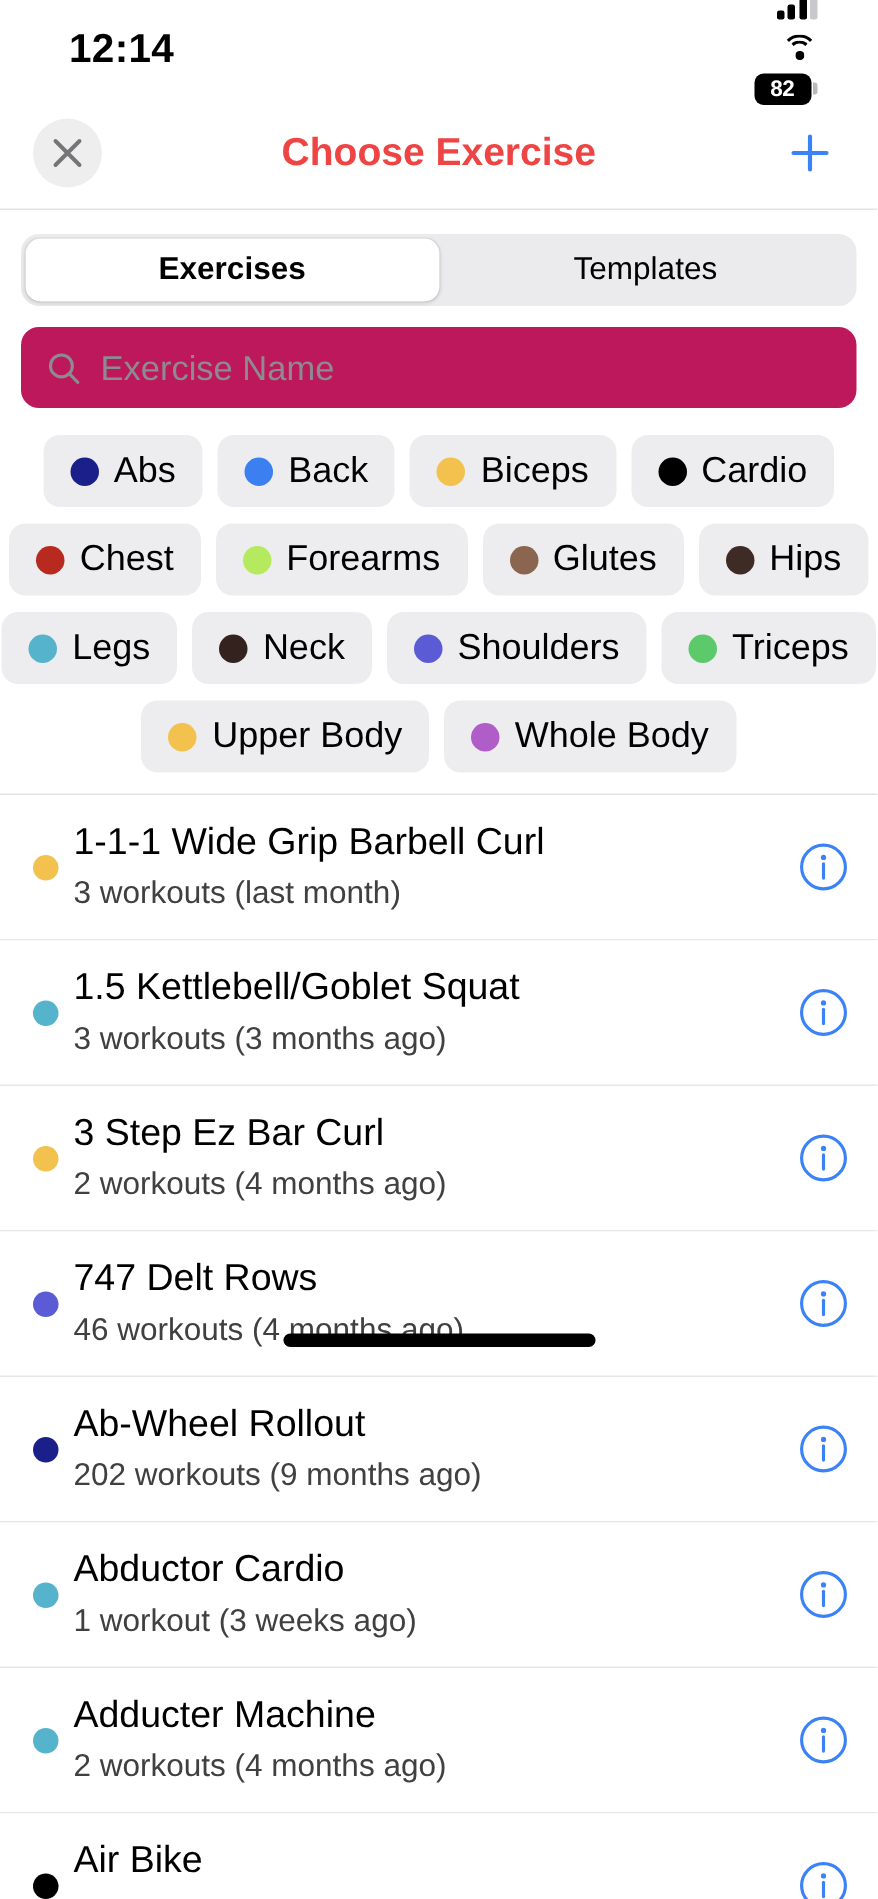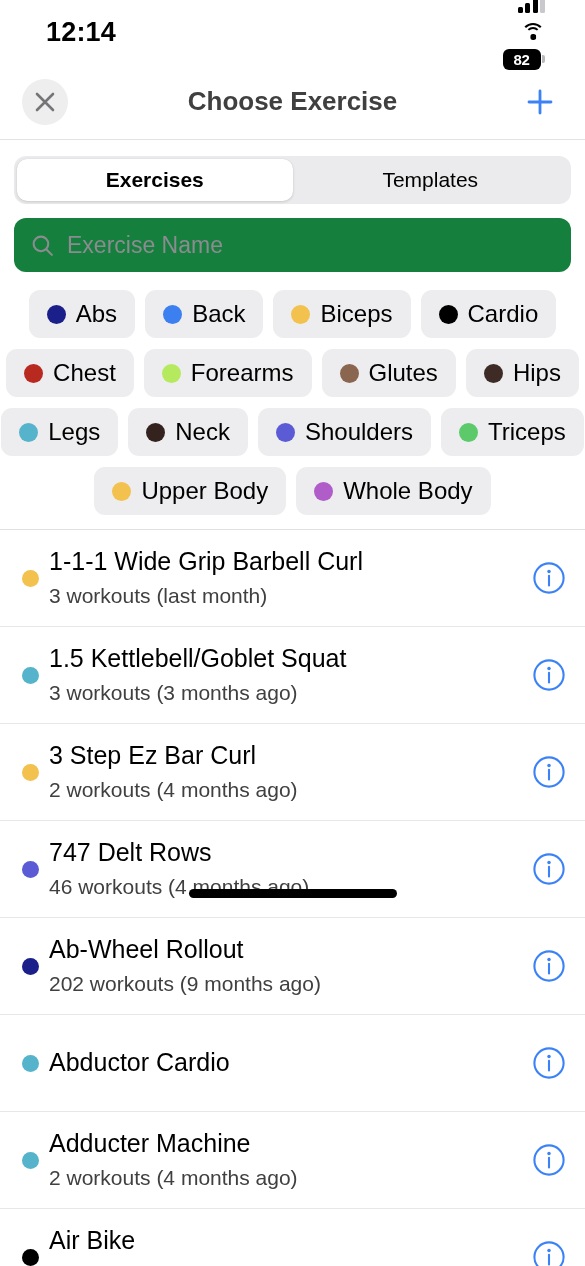--- a/index.html
+++ b/index.html
@@ -52,21 +52,21 @@
     border-bottom: 1px solid #e3e3e6;
   }
   .close-btn {
     width: 46px; height: 46px; border-radius: 50%; background: #eeeeef;
     display: flex; align-items: center; justify-content: center;
     border: none; cursor: pointer; flex: 0 0 auto;
   }
   .close-btn svg { display: block; }
   .nav-title {
     position: absolute; left: 0; right: 0; text-align: center;
-    font-size: 26px; font-weight: 700; color: #404040; pointer-events: none;
+    font-size: 26px; font-weight: 700; color: #ef4444; pointer-events: none;
   }
   .plus-btn {
     margin-left: auto; width: 46px; height: 46px; background: none;
     border: none; cursor: pointer; display: flex;
     align-items: center; justify-content: center; z-index: 2;
   }
 
   
   .seg-wrap { padding: 16px 14px 0 14px; }
   .segmented {
@@ -80,21 +80,21 @@
   }
   .seg.active {
     background: #fff; font-weight: 700;
     box-shadow: 0 1px 3px rgba(0,0,0,0.14), 0 0 1px rgba(0,0,0,0.1);
   }
 
   
   .search-wrap { padding: 14px 14px 0 14px; }
   .searchbar {
     display: flex; align-items: center; gap: 12px;
-    background: #15803d; border-radius: 12px; height: 54px; padding: 0 16px;
+    background: #be185d; border-radius: 12px; height: 54px; padding: 0 16px;
   }
   .search-input {
     border: none; background: transparent; outline: none; flex: 1;
     font-size: 23px; color: #000; font-family: inherit;
   }
   .search-input::placeholder { color: #8b8b90; }
 
   
   .chips { padding: 18px 14px 14px 14px; }
   .chip-row {
@@ -325,20 +325,21 @@
             <circle cx="17" cy="17" r="14.6" fill="none" stroke="#3b82f6" stroke-width="2.1"></circle>
             <circle cx="17" cy="10.6" r="1.75" fill="#3b82f6"></circle>
             <path d="M17 14.8 L17 24.4" stroke="#3b82f6" stroke-width="2.1" stroke-linecap="round"></path>
           </svg>
         </button>
       </div>
       <div class="row">
         <span class="dot" style="background: rgb(85, 179, 204);"></span>
         <div class="row-text">
           <div class="row-title">Abductor Cardio</div>
+          <div class="row-sub">1 workout (3 weeks ago)</div>
         </div>
         <button class="info-btn">
           <svg width="34" height="34" viewBox="0 0 34 34">
             <circle cx="17" cy="17" r="14.6" fill="none" stroke="#3b82f6" stroke-width="2.1"></circle>
             <circle cx="17" cy="10.6" r="1.75" fill="#3b82f6"></circle>
             <path d="M17 14.8 L17 24.4" stroke="#3b82f6" stroke-width="2.1" stroke-linecap="round"></path>
           </svg>
         </button>
       </div>
       <div class="row">

